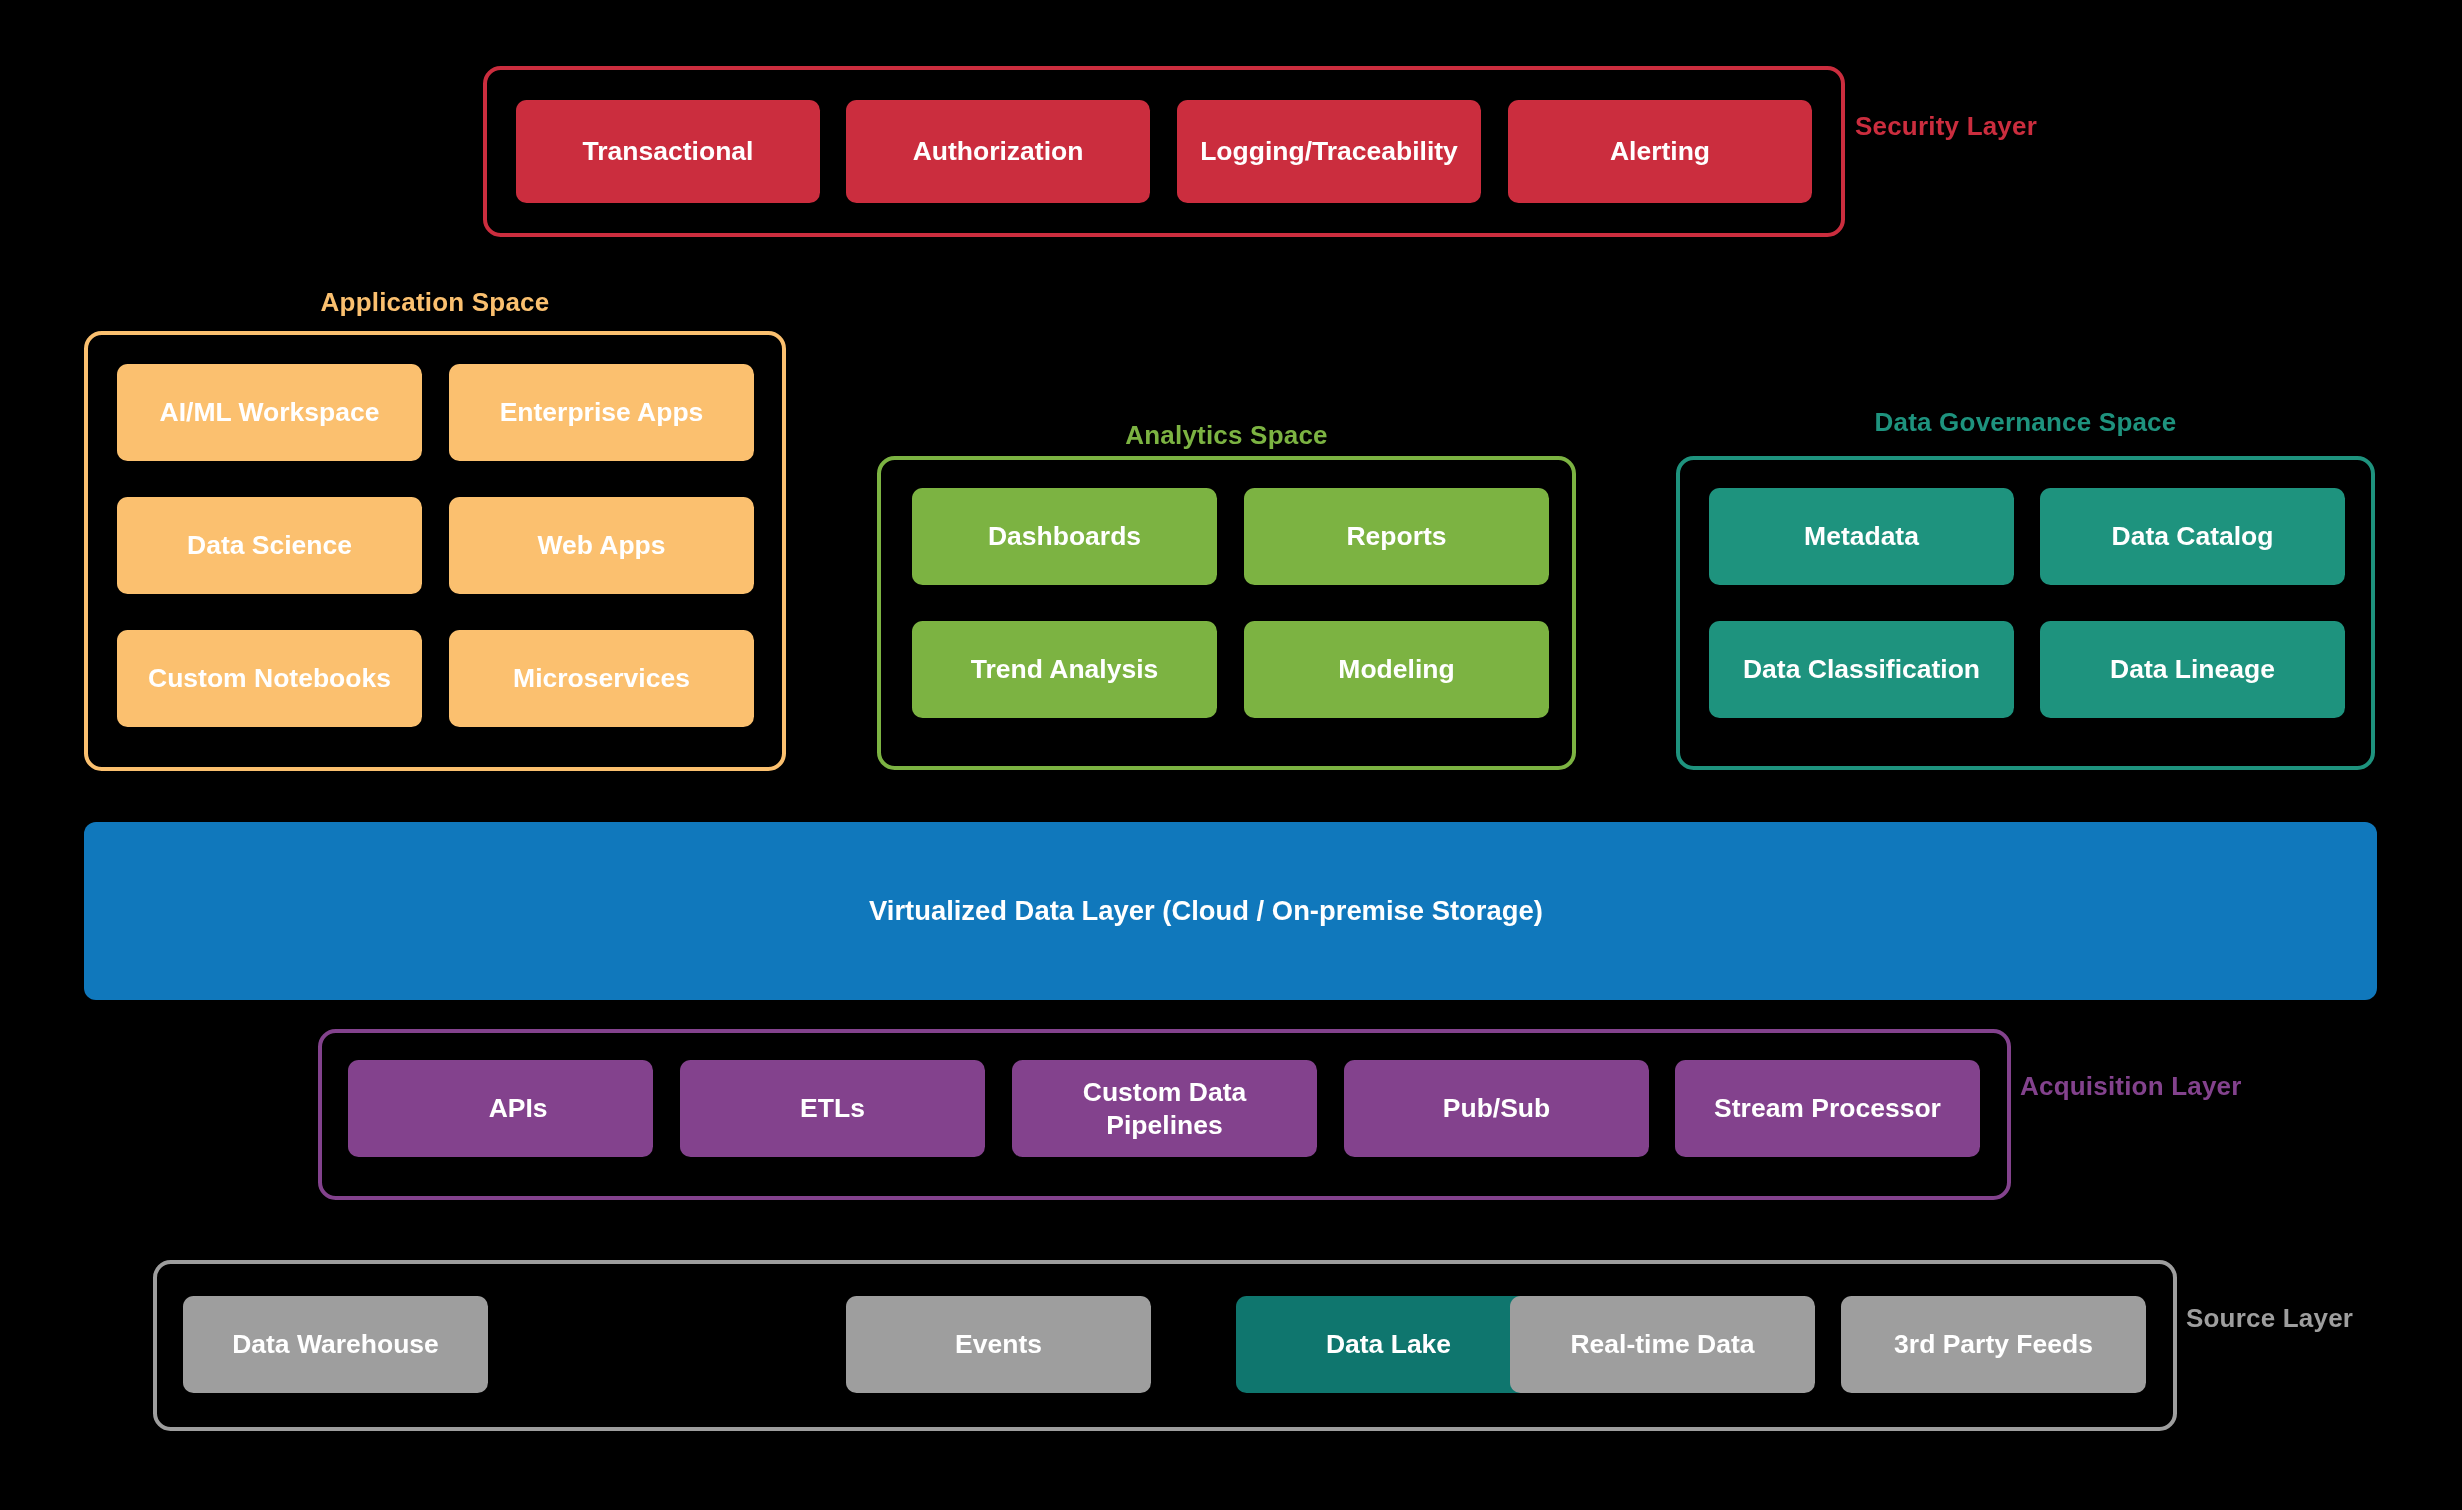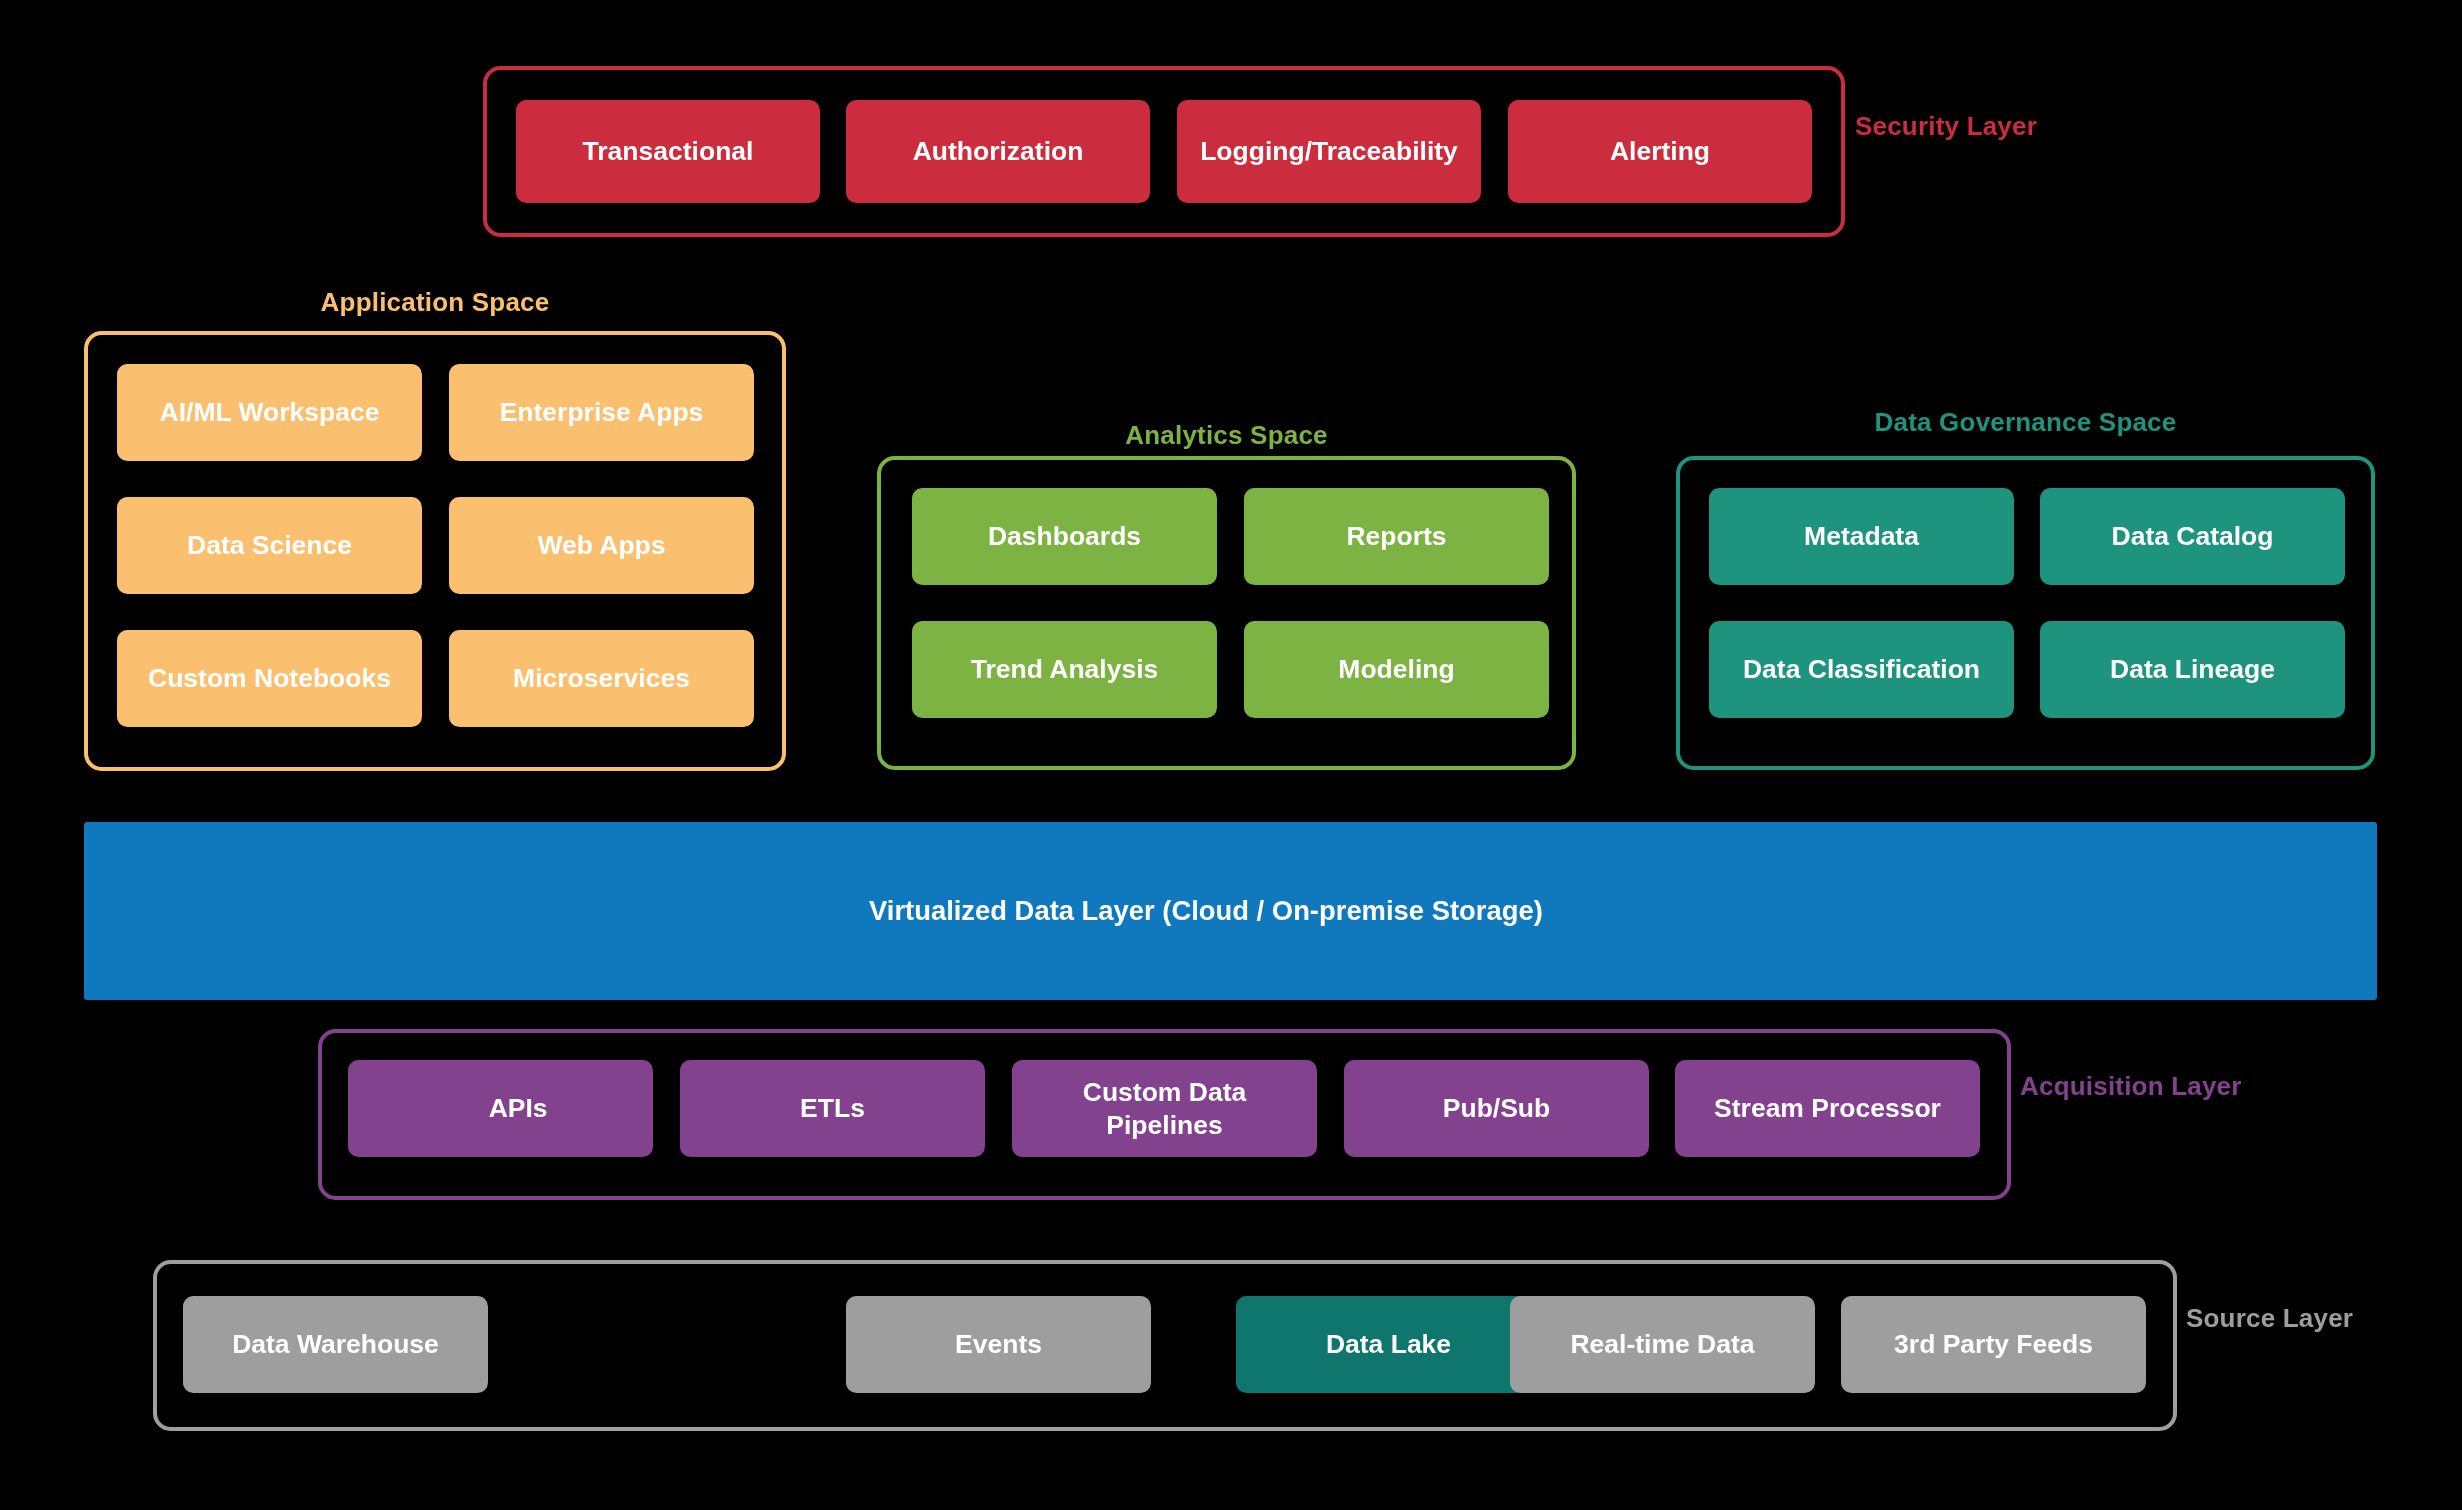--- a/index.html
+++ b/index.html
@@ -50,21 +50,21 @@
     font-weight: bold;
     font-size: 26.5px;
     line-height: 1.22;
     padding: 3.5px 8.8px;
   }
 
   
   .band {
     position: absolute;
     box-sizing: border-box;
-    border-radius: 3px;
+    border-radius: 12px;
     color: #ffffff;
     font-weight: bold;
     font-size: 27.4px;
     display: flex;
     align-items: center;
   }
   .band-label {
     position: absolute;
     white-space: nowrap;
   }

